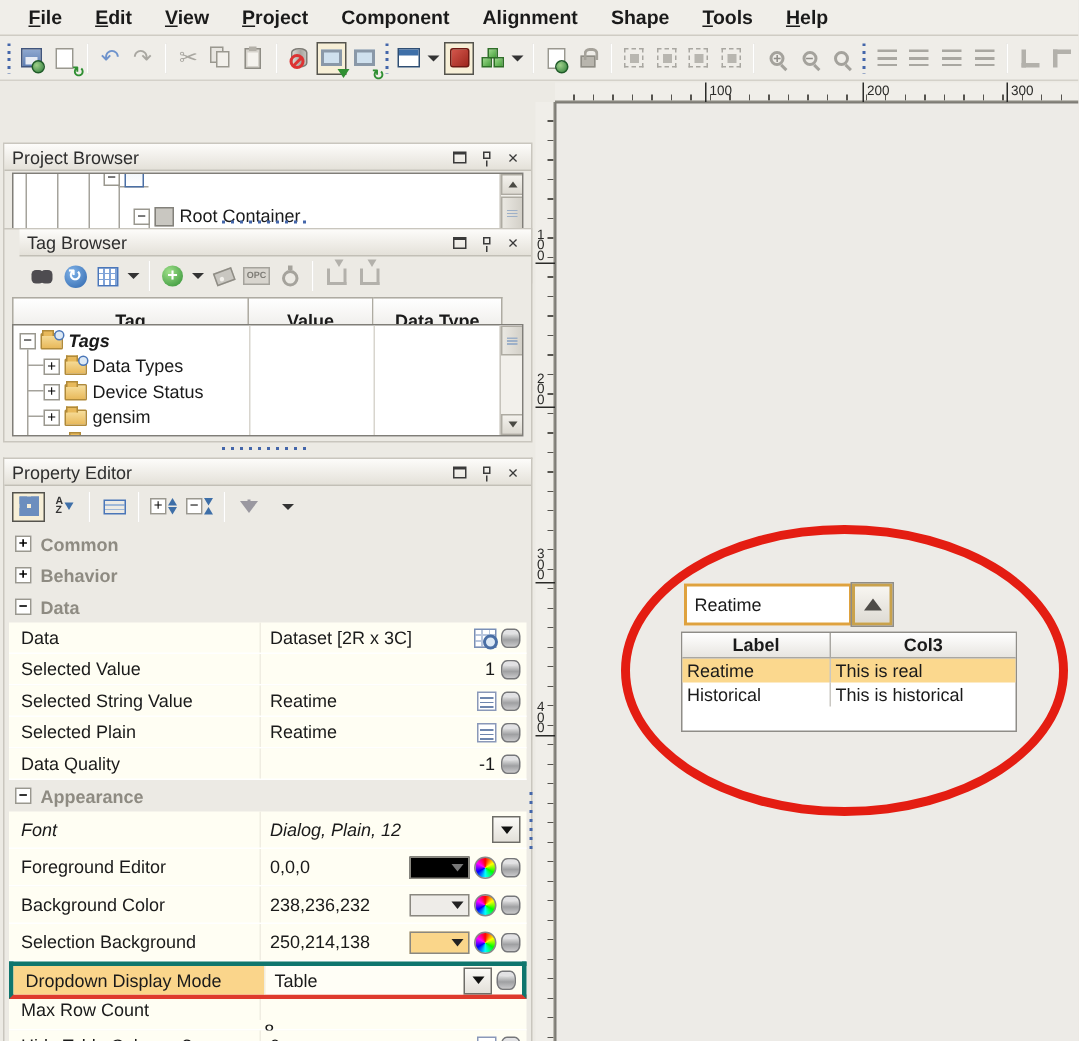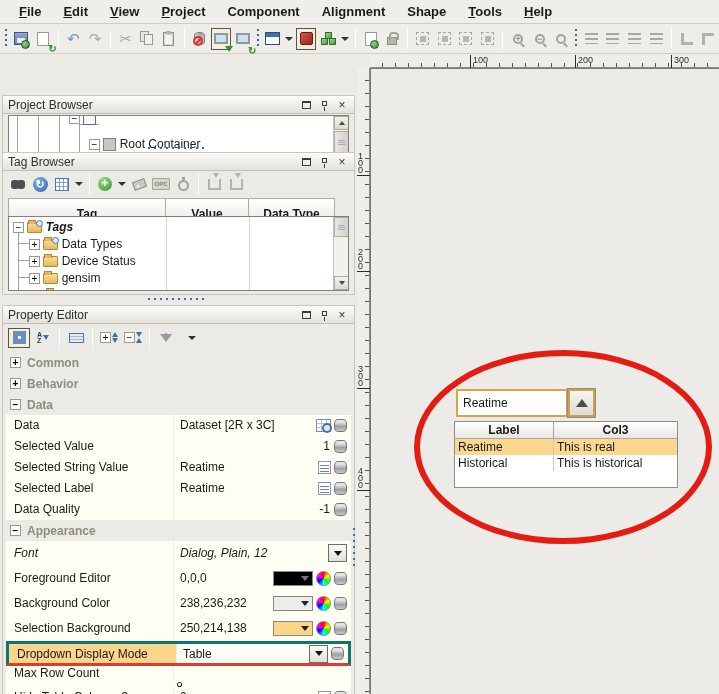--- a/index.html
+++ b/index.html
@@ -338,21 +338,21 @@
         </span>
       <span class="sb-thumb" style="top:15px; height:22px;"></span>
       <span class="sb-btn sb-dn">
           <span class="tri-dn"></span>
         </span>
     </div>
   </div>
 </div>
 <span class="dots-h" style="left:148px; top:146px;"></span>
 
-<div class="panel" style="top:152px; height:143px;">
+<div class="panel" style="top:152px; height:143px;padding-left:10px;">
   <div class="ptitle">
     <span class="t">Tag Browser</span>
     <span class="pbtn">
         <span class="i-float"></span>
       </span>
     <span class="pbtn">
         <span class="i-pin"></span>
       </span>
     <span class="pbtn">×</span>
   </div>
@@ -516,21 +516,21 @@
     </div>
     <div class="prow" style="height:21px;">
       <div class="pname">Selected String Value</div>
       <div class="pval">Reatime</div>
       <span class="picons">
           <span class="text-icon"></span>
           <span class="bind-icon"></span>
         </span>
     </div>
     <div class="prow" style="height:21px;">
-      <div class="pname">Selected Label</div>
+      <div class="pname">Selected Plain</div>
       <div class="pval">Reatime</div>
       <span class="picons">
           <span class="text-icon"></span>
           <span class="bind-icon"></span>
         </span>
     </div>
     <div class="prow" style="height:21px;">
       <div class="pname">Data Quality</div>
       <div class="pval right">-1</div>
       <span class="picons">

